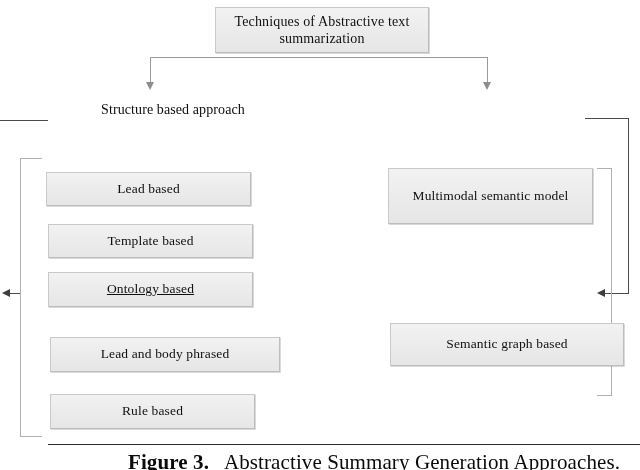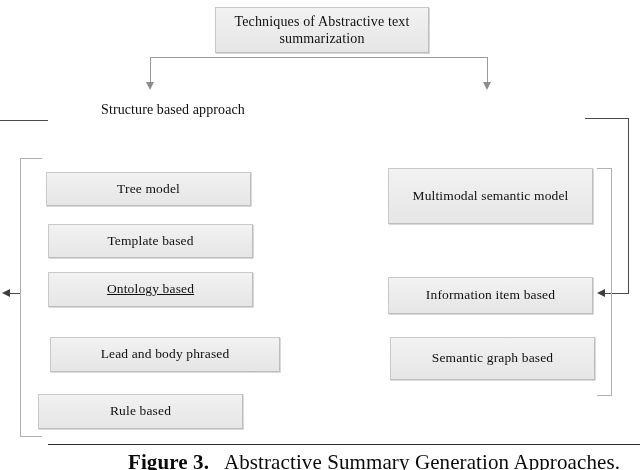--- a/index.html
+++ b/index.html
@@ -127,37 +127,36 @@
   <div class="hline dark" style="left:585px; top:118px; width:44px;"></div>
   <div class="vline dark" style="left:628px; top:118px; height:175px;"></div>
   <div class="hline dark" style="left:604px; top:293px; width:25px;"></div>
   <div class="arrow-left" style="left:597px; top:288.5px;"></div>
 
   <div class="arrow-left" style="left:2px; top:288.5px;"></div>
   <div class="hline dark" style="left:9px; top:293px; width:11px;"></div>
 
   <div class="bracket left-bracket" style="left:20px; top:158px; width:22px; height:279px;"></div>
 
-  <div class="node" style="left:46px; top:172px; width:205px; height:34px;">Tree model</div>
+  <div class="node" style="left:46px; top:172px; width:205px; height:34px;">Lead based</div>
 
   <div class="node" style="left:48px; top:224px; width:205px; height:34px;">Template based</div>
 
   <div class="node" style="left:48px; top:272px; width:205px; height:35px;text-decoration:underline;">Ontology based</div>
 
   <div class="node" style="left:50px; top:337px; width:230px; height:35px;">Lead and body phrased</div>
 
-  <div class="node" style="left:38px; top:394px; width:205px; height:35px;">Rule based</div>
+  <div class="node" style="left:50px; top:394px; width:205px; height:35px;">Rule based</div>
 
   <div class="bracket right-bracket" style="left:597px; top:168px; width:15px; height:228px;"></div>
 
   <div class="node" style="left:388px; top:168px; width:205px; height:56px;">Multimodal semantic model</div>
 
-  <div class="node" style="left:388px; top:277px; width:205px; height:37px;">Information item based</div>
 
-  <div class="node" style="left:390px; top:337px; width:205px; height:43px;">Semantic graph based</div>
+  <div class="node" style="left:390px; top:323px; width:234px; height:43px;">Semantic graph based</div>
 
   <div class="caption-rule" style="left:48px; top:444px; width:592px;"></div>
 
   <div class="caption" style="left:128px; top:450px;">
     <span class="cap-label">Figure 3.</span>
     <span>&nbsp;</span>
     <span>Abstractive Summary Generation Approaches.</span>
   </div>
 
 </div>

